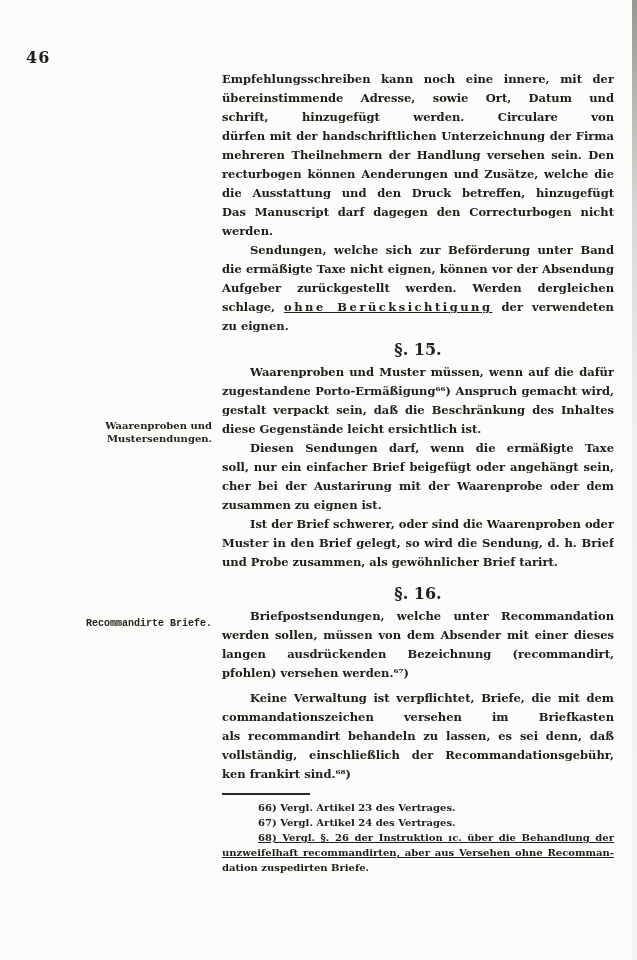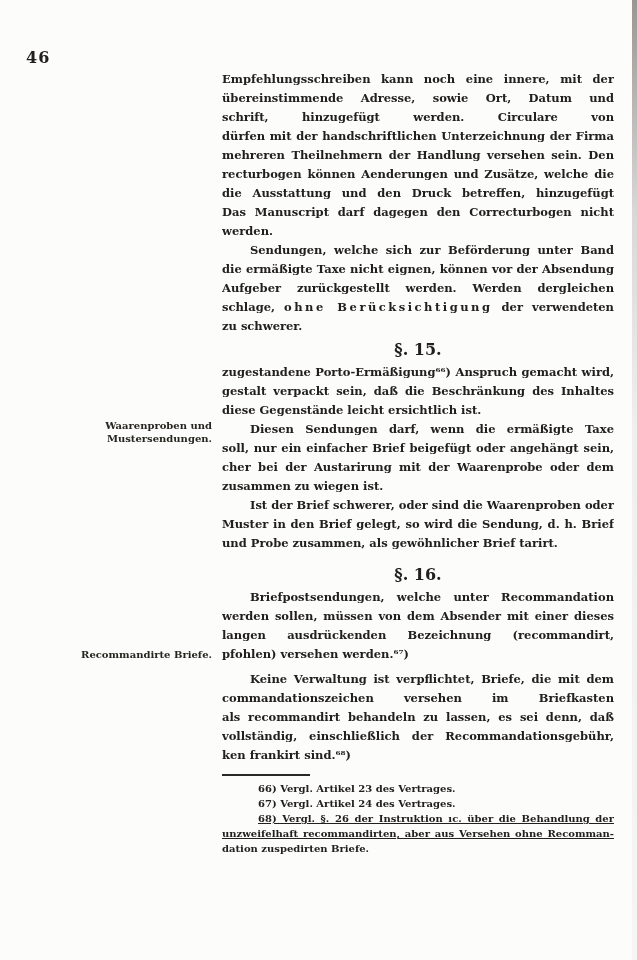--- a/index.html
+++ b/index.html
@@ -18,35 +18,35 @@
   .text-col {
     position: absolute; left: 222px; top: 70px; width: 392px;
     font-size: 11.5px; font-weight: bold; line-height: 19px;
   }
   .ln {
     height: 19px; overflow: hidden;
     text-align: justify; text-align-last: justify;
   }
   .ln.last { text-align: right; text-align-last: left; }
   .ln.ind { padding-left: 28px; }
-  .sperr { letter-spacing: 2.5px; }
+  .sperr { letter-spacing: 2.5px; text-decoration: underline; }
   .heading {
     height: 19px; text-align: center; text-align-last: center;
     font-size: 16px; font-weight: bold;
   }
   .heading.h15 { margin: 4px 0 4px 0; }
   .heading.h16 { margin: 12px 0 4px 0; }
   .para-gap { margin-top: 6px; }
   .margin-note {
     position: absolute; left: 26px; width: 186px;
     text-align: right; font-size: 10px; font-weight: bold;
     line-height: 13px; color: #26241f;
   }
   .margin-note.n15 { top: 383px; margin-top: 36px; }
-  .margin-note.n16 { top: 648px; }
+  .margin-note.n16 { top: 617px; font-family: Liberation Mono, monospace; }
   .footnotes { margin-top: 9px; font-size: 10px; line-height: 15px; }
   .fn-rule {
     width: 88px; height: 0; border-top: 2px solid #2a2824;
     margin: 0 0 5px 0;
   }
   .fn { height: 15px; overflow: hidden; text-align: right; text-align-last: left; }
   .fn.ind { padding-left: 36px; }
   .fn.just { text-align: justify; text-align-last: justify; text-decoration: underline; }
   .scan-edge {
     position: absolute; right: 0; top: 0; width: 5px; height: 100%;
@@ -76,36 +76,37 @@
     <div class="ln">die Ausstattung und den Druck betreffen, hinzugefügt werden.</div>
     <div class="ln">Das Manuscript darf dagegen den Correcturbogen nicht beigefügt</div>
     <div class="ln last">werden.</div>
   </div>
 
   <div>
     <div class="ln ind">Sendungen, welche sich zur Beförderung unter Band gegen</div>
     <div class="ln">die ermäßigte Taxe nicht eignen, können vor der Absendung dem</div>
     <div class="ln">Aufgeber zurückgestellt werden. Werden dergleichen Sendungen</div>
     <div class="ln"><span>schlage, </span><span class="sperr">ohne Berücksichtigung</span><span> der verwendeten Kreuzbandmarken,</span></div>
-    <div class="ln last">zu schwerer.</div>
+    <div class="ln last">zu eignen.</div>
   </div>
 
   <div class="heading h15">§. 15.</div>
 
   <div>
+    <div class="ln ind">Waarenproben und Muster müssen, wenn auf die dafür</div>
     <div class="ln">zugestandene Porto-Ermäßigung⁶⁶) Anspruch gemacht wird, der-</div>
     <div class="ln">gestalt verpackt sein, daß die Beschränkung des Inhaltes auf</div>
     <div class="ln last">diese Gegenstände leicht ersichtlich ist.</div>
   </div>
 
   <div>
     <div class="ln ind">Diesen Sendungen darf, wenn die ermäßigte Taxe eintreten</div>
     <div class="ln">soll, nur ein einfacher Brief beigefügt oder angehängt sein, wel-</div>
     <div class="ln">cher bei der Austarirung mit der Waarenprobe oder dem Muster</div>
-    <div class="ln last">zusammen zu wiegen ist.</div>
+    <div class="ln last">zusammen zu eignen ist.</div>
   </div>
 
   <div>
     <div class="ln ind">Ist der Brief schwerer, oder sind die Waarenproben oder</div>
     <div class="ln">Muster in den Brief gelegt, so wird die Sendung, d. h. Brief</div>
     <div class="ln last">und Probe zusammen, als gewöhnlicher Brief tarirt.</div>
   </div>
 
   <div class="heading h16">§. 16.</div>
 

